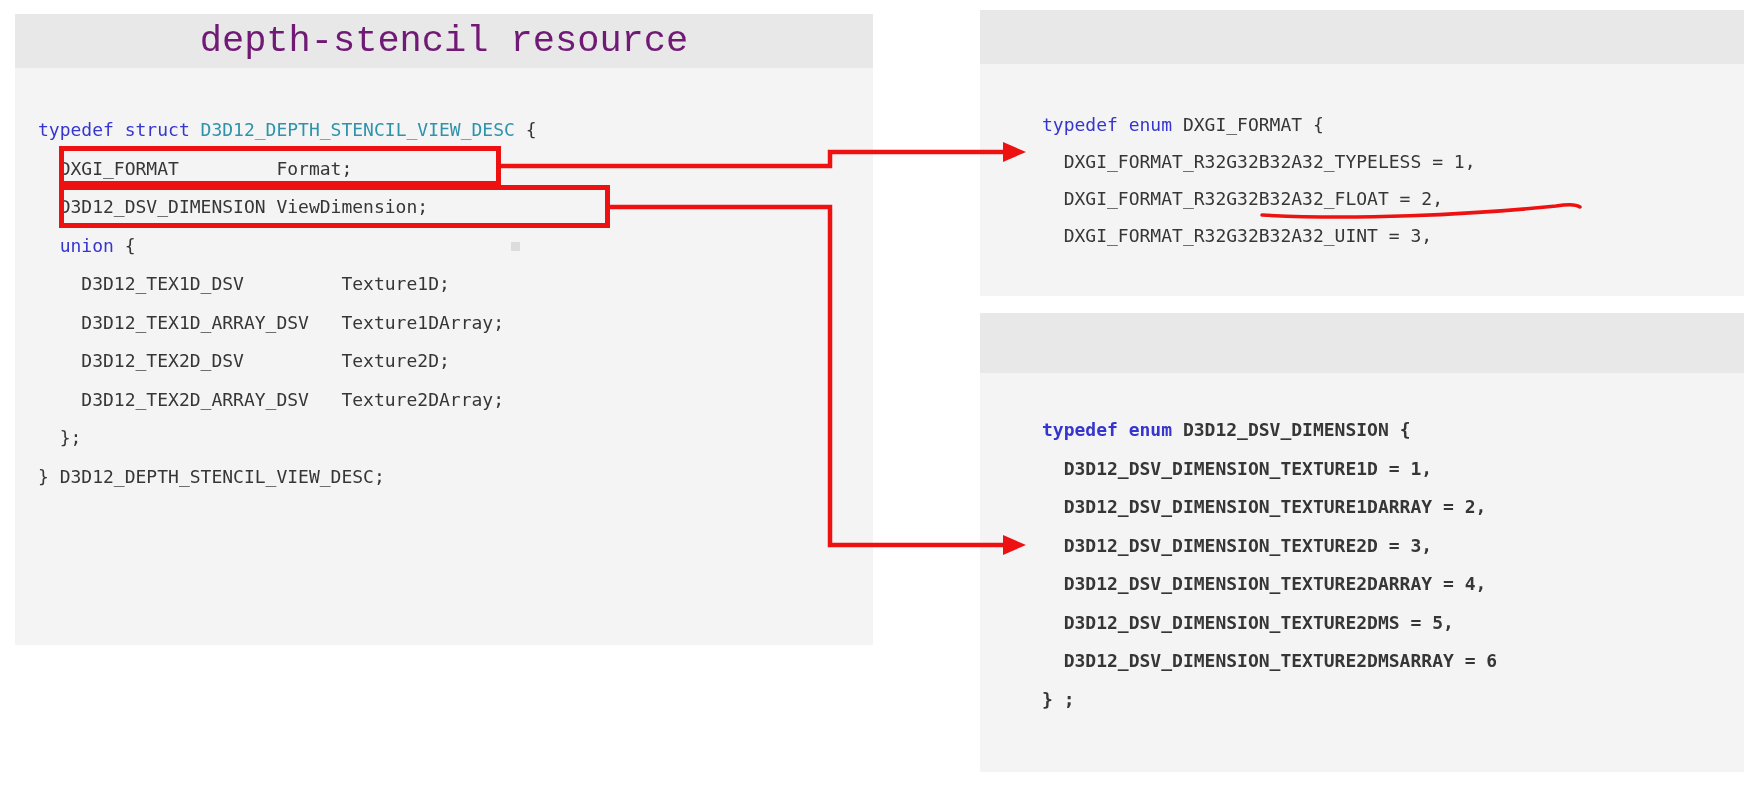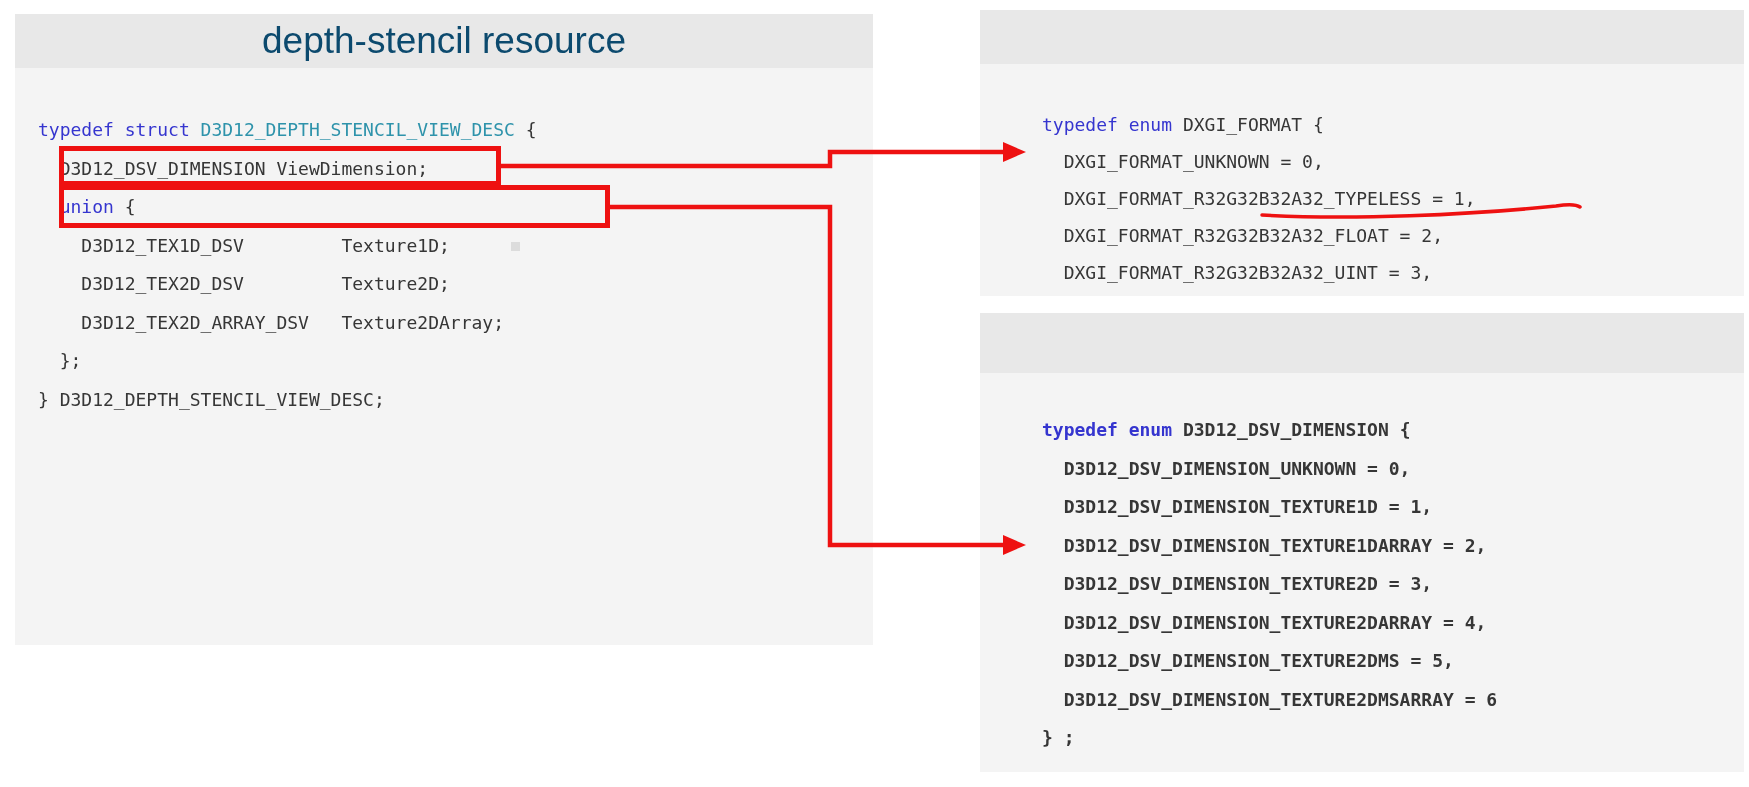--- a/index.html
+++ b/index.html
@@ -1,21 +1,21 @@
 <!DOCTYPE html>
 <html><head>
 <meta charset="utf-8">
 <style>
   html,body{margin:0;padding:0;background:#ffffff;}
   .canvas{position:relative;width:1749px;height:787px;background:#ffffff;overflow:hidden;
           font-family:"DejaVu Sans Mono", monospace;}
   .panel{position:absolute;}
   .panel-header{position:absolute;left:0;top:0;width:100%;background:#e8e8e8;}
   .panel-body{position:absolute;left:0;width:100%;background:#f4f4f4;}
-  .slide-title{font-family:Liberation Sans, sans-serif;font-size:37px;color:#0c4a6e;
+  .slide-title{font-family:Liberation Mono, monospace;font-size:37px;color:#701a75;
                text-align:center;line-height:54px;white-space:nowrap;}
   .code{position:absolute;font-size:18px;color:#363636;}
   .code-line{white-space:pre;}
   #left-code .code-line{line-height:38.5px;height:38.5px;}
   #dxgi-code .code-line{line-height:37px;height:37px;}
   #dsv-code .code-line{line-height:38.5px;height:38.5px;}
   .c-kw{color:#3535cf;}
   .c-ty{color:#2e93ab;}
   .c-p{color:#363636;}
   .hl-box{position:absolute;border:5px solid #ee1111;box-sizing:border-box;}
@@ -27,53 +27,53 @@
 
 <div class="canvas">
 
   <div class="panel" style="left:15px;top:14px;width:858px;height:631px;">
     <div class="panel-header" style="height:54px;">
       <div class="slide-title">depth-stencil resource</div>
     </div>
     <div class="panel-body" style="top:54px;height:577px;"></div>
     <div class="code" id="left-code" style="left:23px;top:97px;">
         <div class="code-line"><span class="c-kw">typedef struct </span><span class="c-ty">D3D12_DEPTH_STENCIL_VIEW_DESC </span><span class="c-p">{</span></div>
+        <div class="code-line"><span class="c-p">  DXGI_FORMAT         Format;</span></div>
         <div class="code-line"><span class="c-p">  D3D12_DSV_DIMENSION ViewDimension;</span></div>
         <div class="code-line"><span class="c-p">  </span><span class="c-kw">union </span><span class="c-p">{</span></div>
         <div class="code-line"><span class="c-p">    D3D12_TEX1D_DSV         Texture1D;</span></div>
+        <div class="code-line"><span class="c-p">    D3D12_TEX1D_ARRAY_DSV   Texture1DArray;</span></div>
         <div class="code-line"><span class="c-p">    D3D12_TEX2D_DSV         Texture2D;</span></div>
         <div class="code-line"><span class="c-p">    D3D12_TEX2D_ARRAY_DSV   Texture2DArray;</span></div>
         <div class="code-line"><span class="c-p">  };</span></div>
         <div class="code-line"><span class="c-p">} D3D12_DEPTH_STENCIL_VIEW_DESC;</span></div>
       </div>
   </div>
 
   <div class="artifact" style="left:511px;top:242px;"></div>
 
   <div class="hl-box" style="left:59px;top:146px;width:442px;height:40px;"></div>
   <div class="hl-box" style="left:59px;top:185px;width:551px;height:43px;"></div>
 
   <div class="panel" style="left:980px;top:10px;width:764px;height:286px;">
     <div class="panel-header" style="height:54px;"></div>
     <div class="panel-body" style="top:54px;height:232px;"></div>
     <div class="code" id="dxgi-code" style="left:62px;top:96px;">
         <div class="code-line"><span class="c-kw">typedef enum </span><span class="c-p">DXGI_FORMAT {</span></div>
-        <div class="code-line"><span class="c-p">  DXGI_FORMAT_UNKNOWN = 0,</span></div>
         <div class="code-line"><span class="c-p">  DXGI_FORMAT_R32G32B32A32_TYPELESS = 1,</span></div>
         <div class="code-line"><span class="c-p">  DXGI_FORMAT_R32G32B32A32_FLOAT = 2,</span></div>
         <div class="code-line"><span class="c-p">  DXGI_FORMAT_R32G32B32A32_UINT = 3,</span></div>
       </div>
   </div>
 
   <div class="panel" style="left:980px;top:313px;width:764px;height:459px;">
     <div class="panel-header" style="height:60px;"></div>
     <div class="panel-body" style="top:60px;height:399px;"></div>
     <div class="code" id="dsv-code" style="left:62px;top:98px;font-weight:bold;">
         <div class="code-line"><span class="c-kw">typedef enum </span><span class="c-p">D3D12_DSV_DIMENSION {</span></div>
-        <div class="code-line"><span class="c-p">  D3D12_DSV_DIMENSION_UNKNOWN = 0,</span></div>
         <div class="code-line"><span class="c-p">  D3D12_DSV_DIMENSION_TEXTURE1D = 1,</span></div>
         <div class="code-line"><span class="c-p">  D3D12_DSV_DIMENSION_TEXTURE1DARRAY = 2,</span></div>
         <div class="code-line"><span class="c-p">  D3D12_DSV_DIMENSION_TEXTURE2D = 3,</span></div>
         <div class="code-line"><span class="c-p">  D3D12_DSV_DIMENSION_TEXTURE2DARRAY = 4,</span></div>
         <div class="code-line"><span class="c-p">  D3D12_DSV_DIMENSION_TEXTURE2DMS = 5,</span></div>
         <div class="code-line"><span class="c-p">  D3D12_DSV_DIMENSION_TEXTURE2DMSARRAY = 6</span></div>
         <div class="code-line"><span class="c-p">} ;</span></div>
       </div>
   </div>
 

